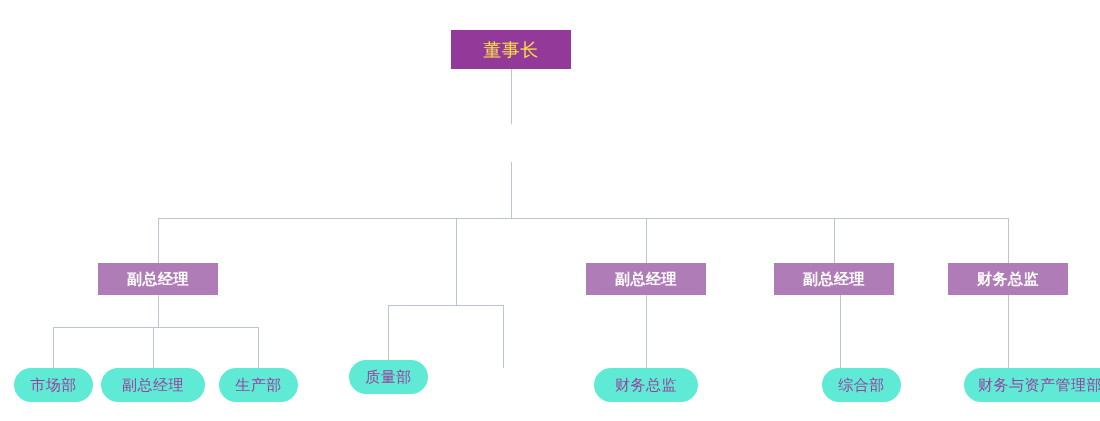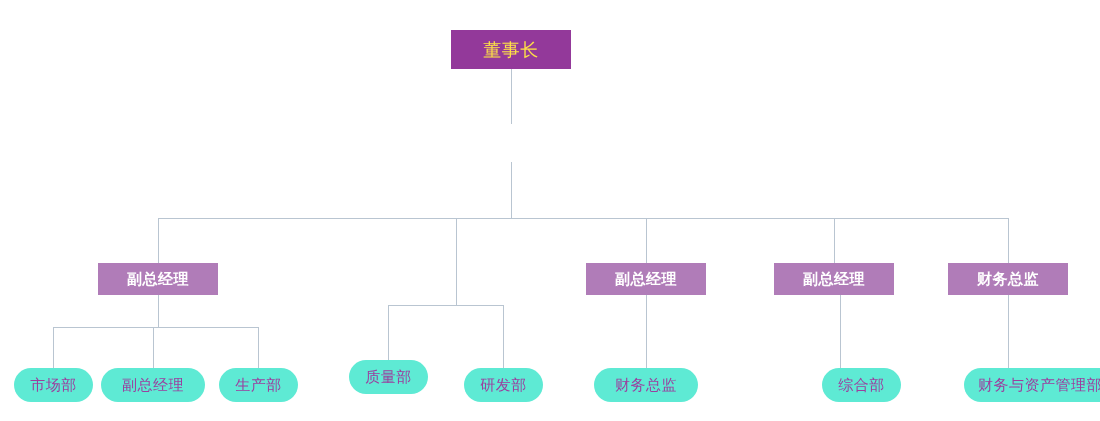--- a/index.html
+++ b/index.html
@@ -93,21 +93,20 @@
   <div class="node vp" style="left:948px; top:263px; width:120px; height:32px;">财务总监</div>
 
   <div class="node dept" style="left:14px; top:368px; width:79px; height:34px;">市场部</div>
 
   <div class="node dept" style="left:101px; top:368px; width:104px; height:34px;">副总经理</div>
 
   <div class="node dept" style="left:219px; top:368px; width:79px; height:34px;">生产部</div>
 
   <div class="node dept" style="left:349px; top:360px; width:79px; height:34px;">质量部</div>
 
-  <div class="node dept" style="left:464px; top:368px; width:79px; height:34px;">研发部</div>
 
   <div class="node dept" style="left:594px; top:368px; width:104px; height:34px;">财务总监</div>
 
   <div class="node dept" style="left:801px; top:368px; width:79px; height:34px;margin-left:21px;">综合部</div>
 
   <div class="node dept" style="left:964px; top:368px; width:152px; height:34px;">财务与资产管理部</div>
 
 </div>
 
 </body></html>

